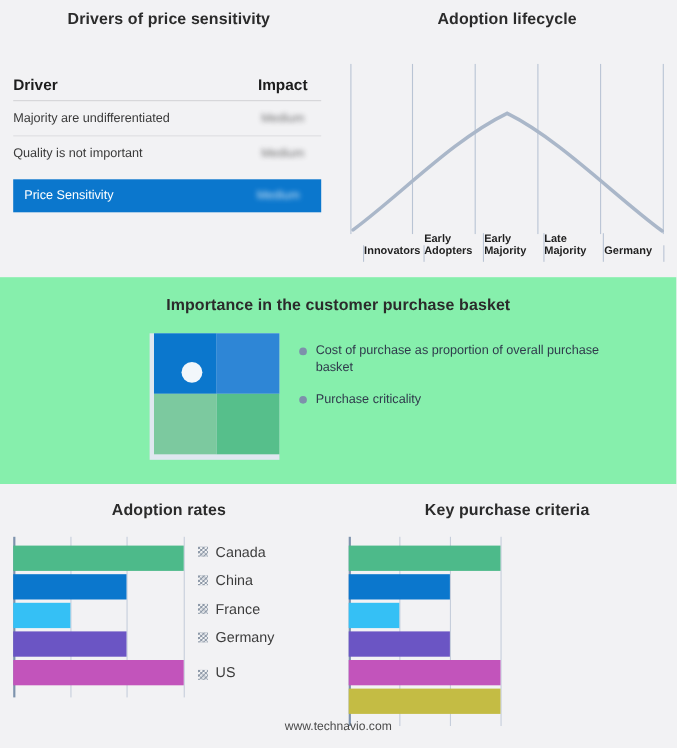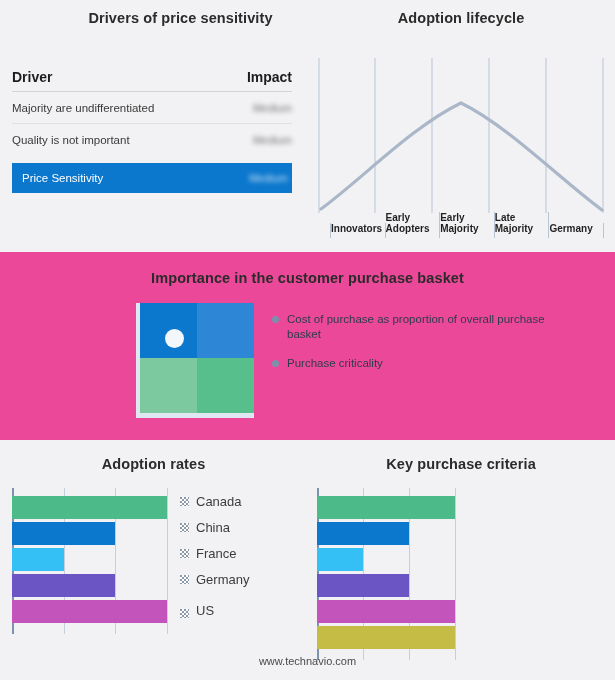--- a/index.html
+++ b/index.html
@@ -14,39 +14,39 @@
   .panel{position:absolute;}
 
   
   .sec-title{
     font-size:14.5px;font-weight:bold;color:#2b2b2b;
     text-align:center;letter-spacing:.1px;
   }
 
   
   #drivers{left:0;top:0;width:307px;height:252px;background:#f2f2f4;}
-  #drivers .sec-title{position:absolute;left:0;top:10px;width:307px;padding-left:27px;}
+  #drivers .sec-title{position:absolute;left:0;top:10px;width:307px;}
   .tbl{position:absolute;left:12px;top:62px;width:280px;}
   .trow{
     display:flex;align-items:center;justify-content:space-between;
     height:32px;border-bottom:1px solid #dfdfe2;
     font-size:11.5px;color:#3a3a3a;box-sizing:border-box;
   }
   .trow.head{
     font-size:14px;font-weight:bold;color:#1d1d1d;height:30px;
     border-bottom:1px solid #d4d4d8;
   }
   .trow.head .c2{font-weight:bold;}
   .trow.last{border-bottom:none;}
   .trow.hl{
     background:#0b77cd;color:#fff;border-bottom:none;height:30px;
     padding-left:10px;padding-right:4px;margin-top:7px;
   }
   .c1{flex:1;}
-  .c2{width:70px;text-align:right;}
+  .c2{width:70px;text-align:center;}
   .redact{
     display:inline-block;color:#5b5b5b;font-size:11px;
     filter:blur(2.6px);opacity:.85;-webkit-filter:blur(2.6px);
   }
   .trow.hl .redact{color:#eaf3fb;}
 
   
   #lifecycle{left:307px;top:0;width:308px;height:252px;background:#f2f2f4;}
   #lifecycle .sec-title{position:absolute;left:0;top:10px;width:308px;}
   .lc-plot{position:absolute;left:11px;top:58px;width:286px;height:155px;}
@@ -56,21 +56,21 @@
     display:flex;
   }
   .lc-lab{
     flex:1;text-align:left;font-size:10px;font-weight:bold;color:#1f1f1f;
     line-height:11px;align-self:flex-end;padding-bottom:4px;
     border-right:1px solid #b9c4d4;box-sizing:border-box;
   }
   .lc-lab:first-child{border-left:1px solid #b9c4d4;margin-left:12px;}
 
   
-  #basket{left:0;top:252px;width:615px;height:188px;background:#ec4899;}
+  #basket{left:0;top:252px;width:615px;height:188px;background:#86efac;}
   #basket .sec-title{position:absolute;left:0;top:18px;width:615px;}
   .quad-wrap{
     position:absolute;left:136px;top:303px;width:118px;height:115px;
     background:#dfe7f0;padding:0 0 4px 4px;box-sizing:border-box;
   }
   .quad{
     position:absolute;left:4px;top:0;width:114px;height:110px;
     display:grid;grid-template-columns:1fr 1fr;grid-template-rows:1fr 1fr;
   }
   .q{width:100%;height:100%;}

